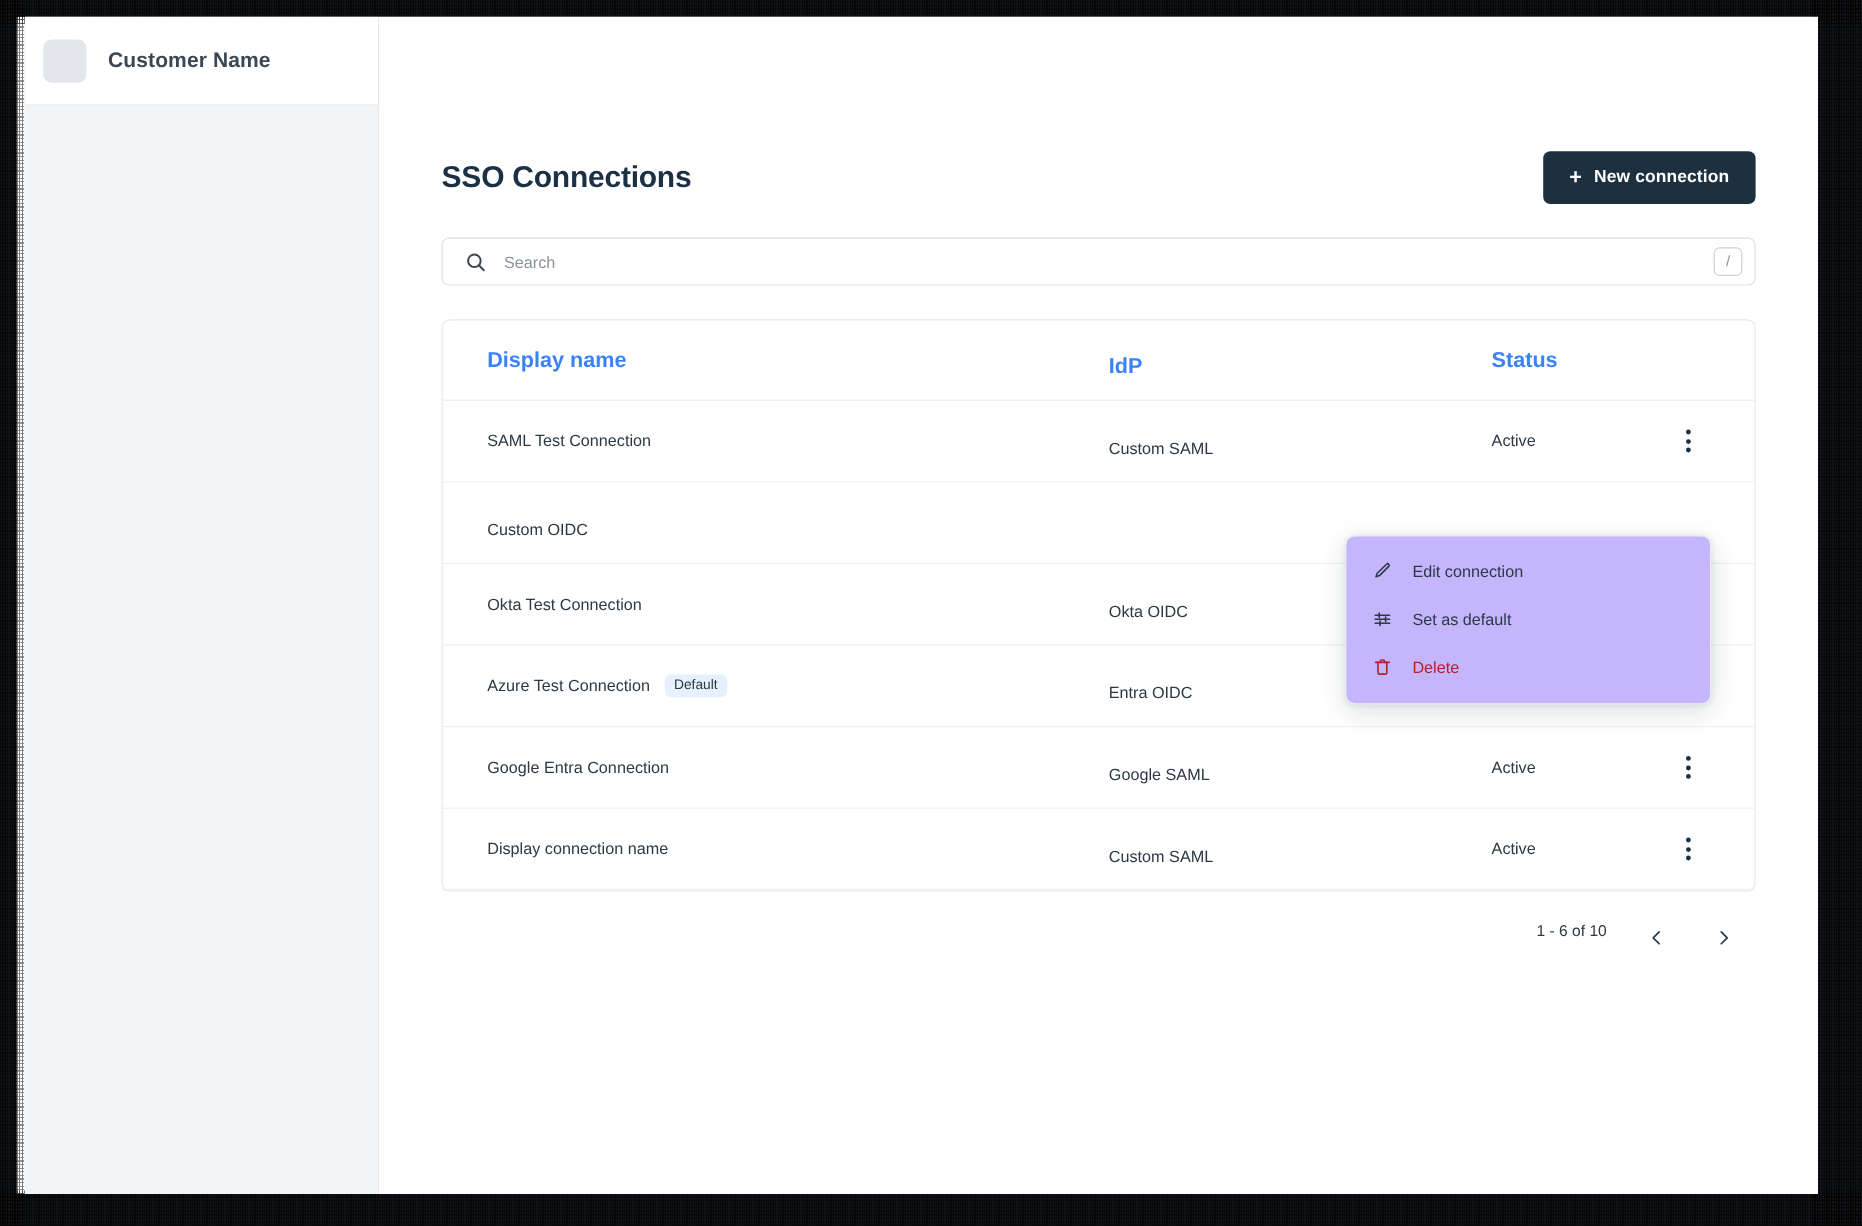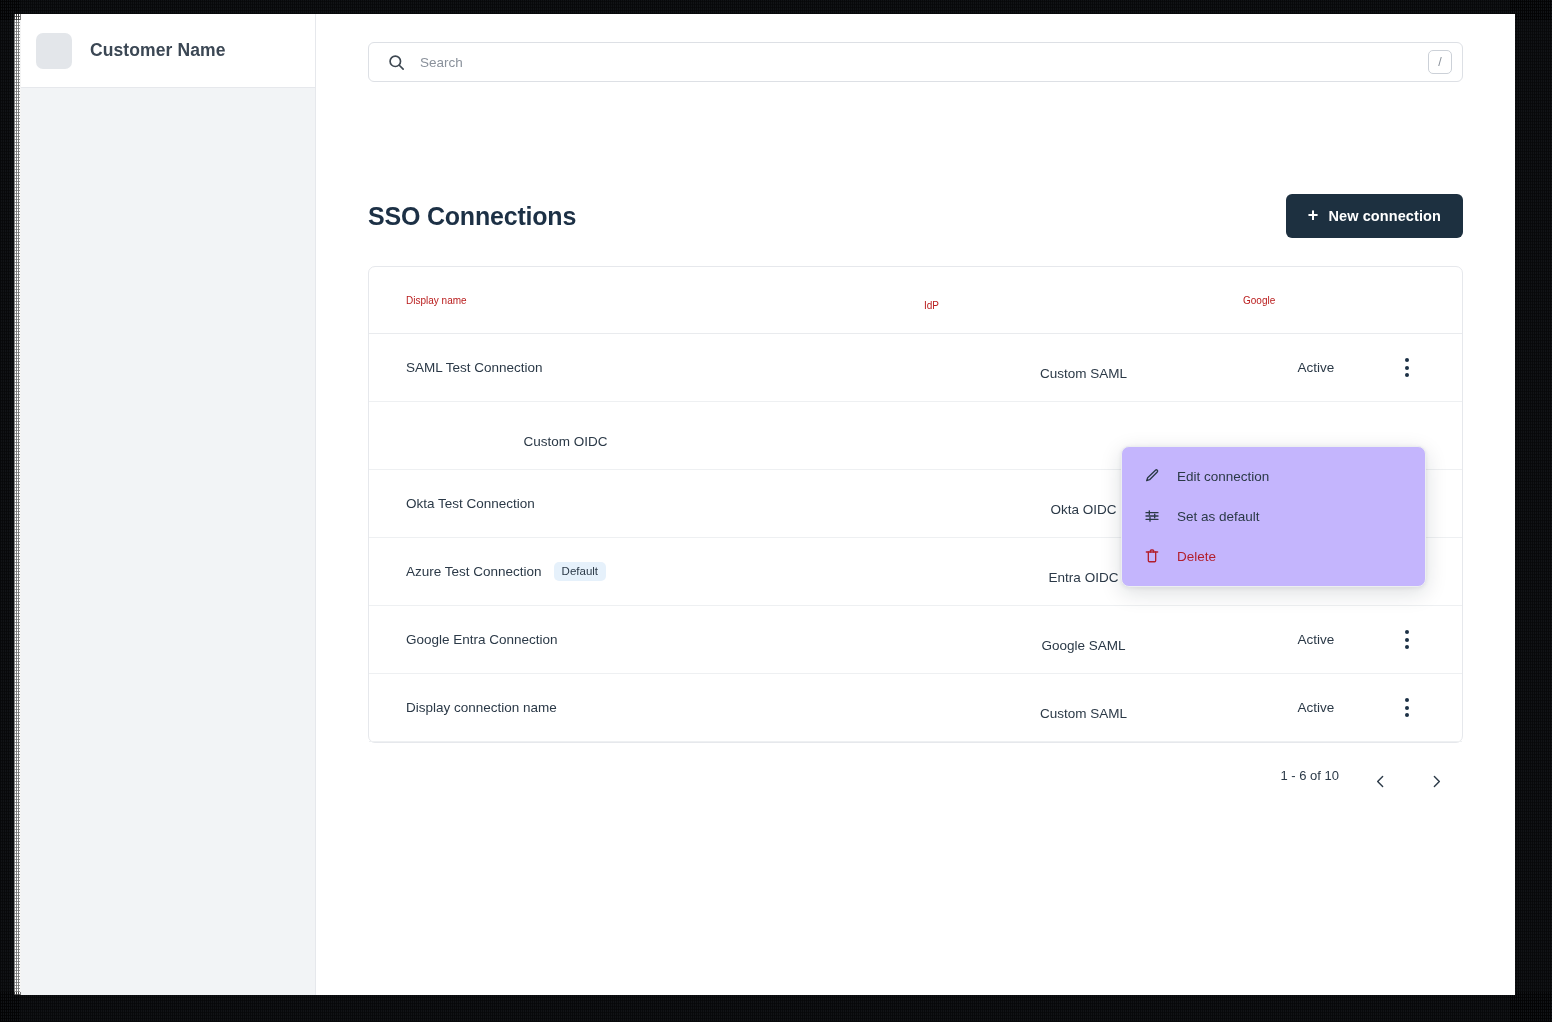--- a/index.html
+++ b/index.html
@@ -167,28 +167,27 @@
     display: flex;
     align-items: center;
     padding: 0 37px;
     position: relative;
   }
   #table-header {
     height: 67px;
     border-bottom: 1px solid #e9ebee;
   }
   #table-header .cell {
-    font-size: 10px;
-    font-weight: normal;
-    color: #b91c1c;
+    font-size: 18px;
+    font-weight: bold;
+    color: #3b82f6;
   }
   .data-row {
     height: 68px;
     border-bottom: 1px solid #eef0f2;
-    text-align: center;
   }
   .data-row:last-child { border-bottom: none; }
   .cell { font-size: 13.5px; color: #2b3947; }
   .c-name   { flex: 0 0 518px; display: flex; align-items: center; gap: 12px; }
   .c-idp    { flex: 0 0 319px; margin-top: 11px; }
   .c-status { flex: 1; }
   .c-menu   { flex: 0 0 36px; display: flex; justify-content: center; }
 
   .badge {
     background: #e6f1fb;
@@ -285,45 +284,45 @@
     <aside id="sidebar">
       <div id="sidebar-header">
         <div id="logo-placeholder"></div>
         <div id="customer-name">Customer Name</div>
       </div>
       <div id="sidebar-body"></div>
     </aside>
 
     <main id="main">
 
+      <div id="page-head">
+        <h1 id="page-title">SSO Connections</h1>
+        <button id="new-connection-btn">
+          <span class="plus-glyph">+</span>
+          <span>New connection</span>
+        </button>
+      </div>
+
       <div id="search-wrap">
         <span id="search-icon">
           <svg width="19" height="19" viewBox="0 0 24 24" fill="none" stroke="#3d4751" stroke-width="2.1" stroke-linecap="round">
             <circle cx="10.5" cy="10.5" r="6.6"></circle>
             <line x1="15.5" y1="15.5" x2="20.4" y2="20.4"></line>
           </svg>
         </span>
         <input id="search-input" type="text" placeholder="Search" style="">
         <div id="slash-key">/</div>
       </div>
 
-      <div id="page-head">
-        <h1 id="page-title">SSO Connections</h1>
-        <button id="new-connection-btn">
-          <span class="plus-glyph">+</span>
-          <span>New connection</span>
-        </button>
-      </div>
-
       <section id="table-card">
 
         <div class="trow" id="table-header">
           <div class="cell c-name">Display name</div>
           <div class="cell c-idp">IdP</div>
-          <div class="cell c-status">Google</div>
+          <div class="cell c-status">Status</div>
           <div class="cell c-menu"></div>
         </div>
 
         <div class="trow data-row">
           <div class="cell c-name">
             <span>SAML Test Connection</span>
           </div>
           <div class="cell c-idp">Custom SAML</div>
           <div class="cell c-status">Active</div>
           <div class="cell c-menu">

